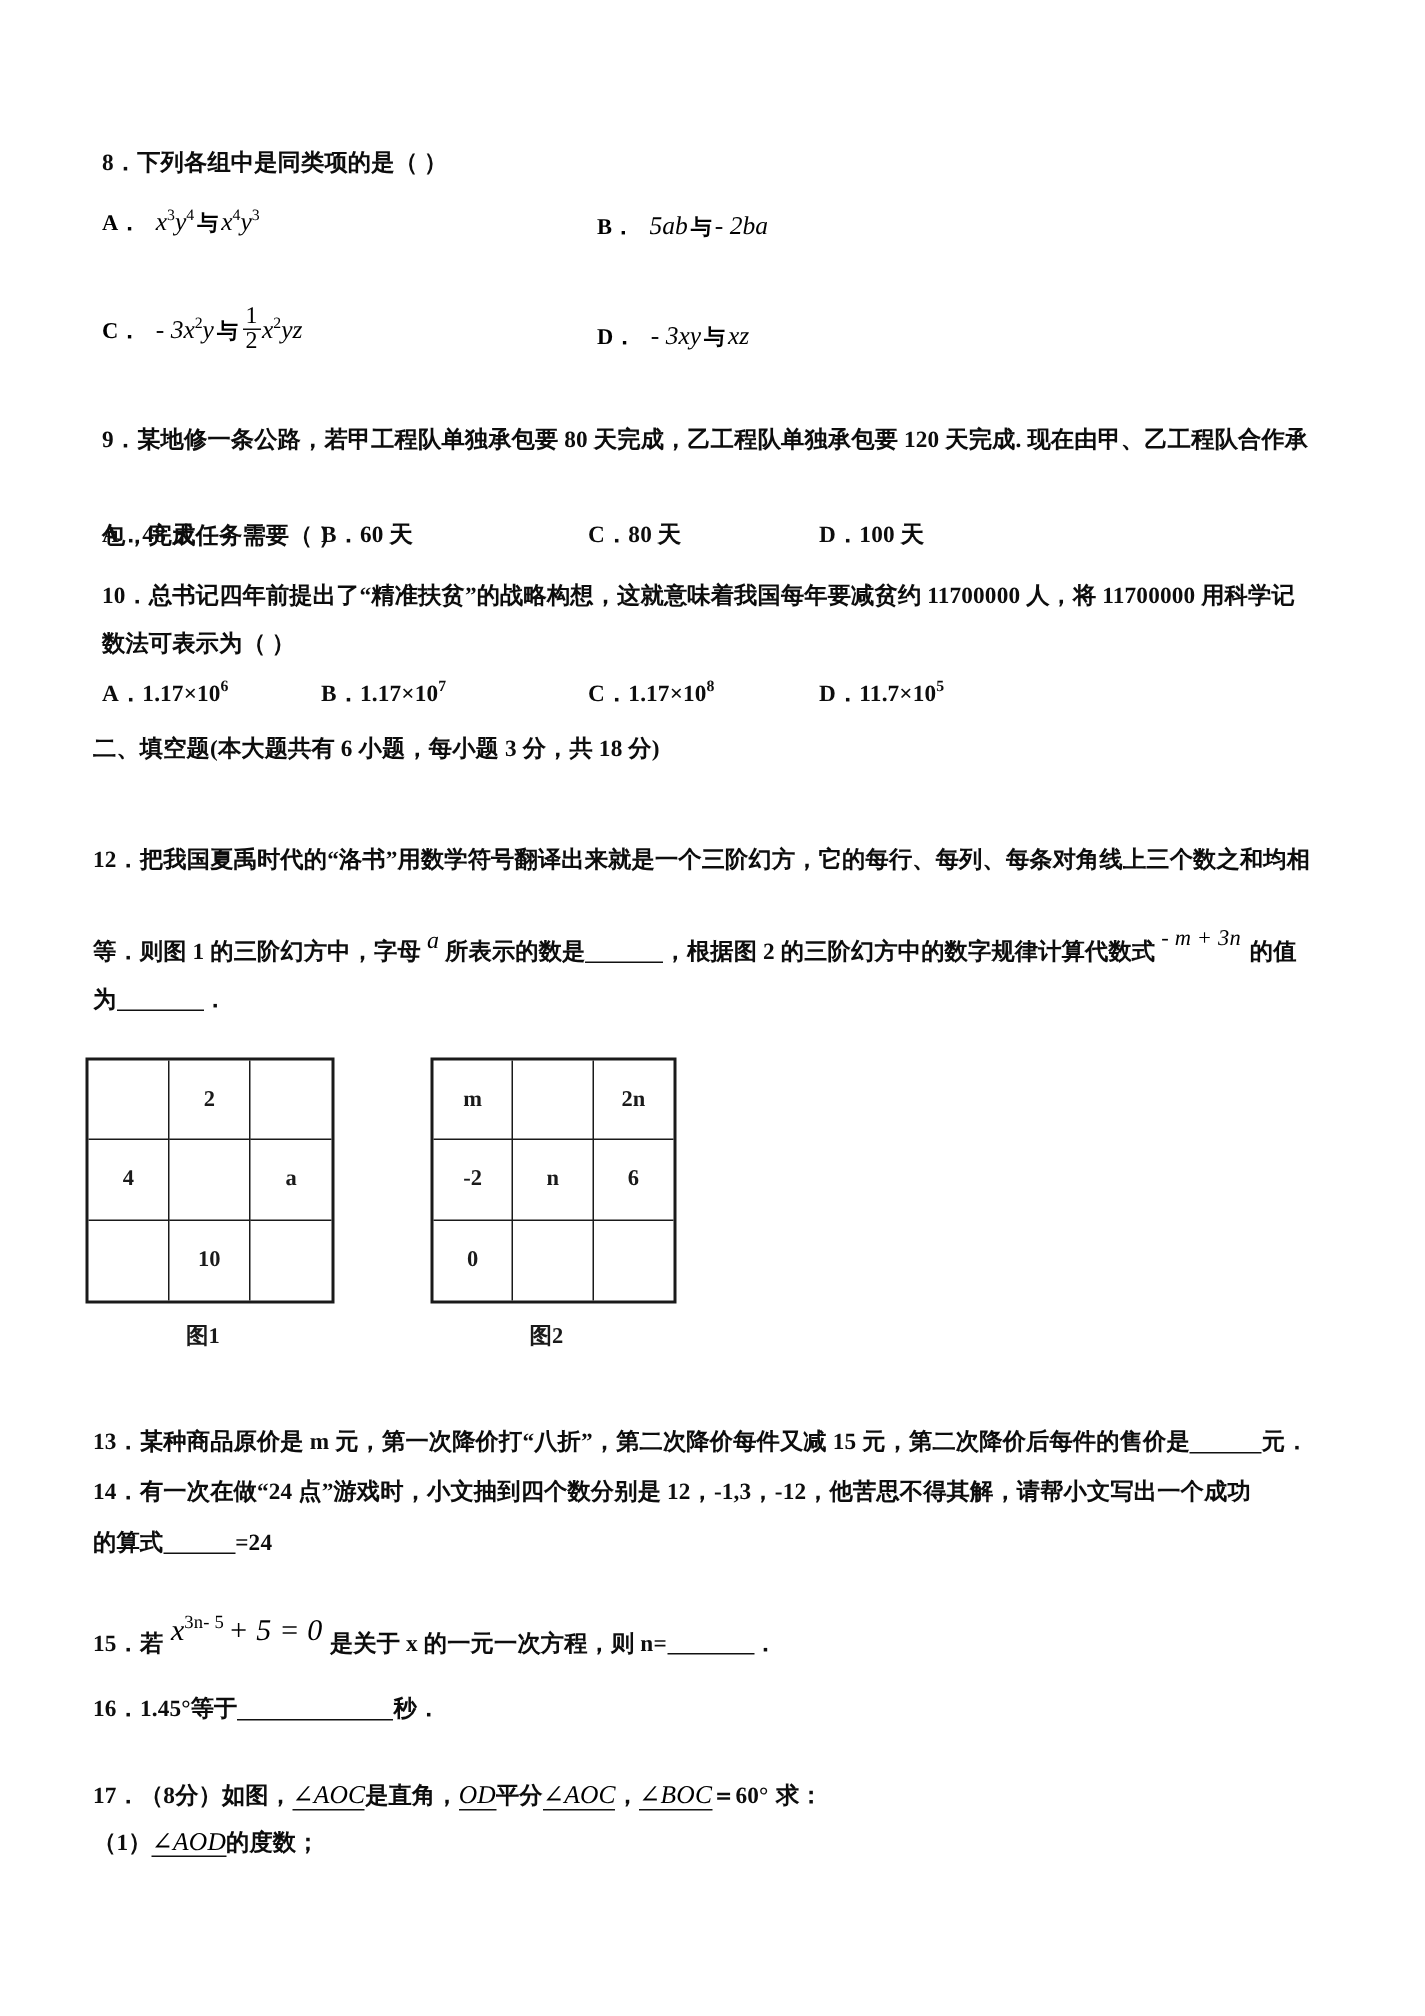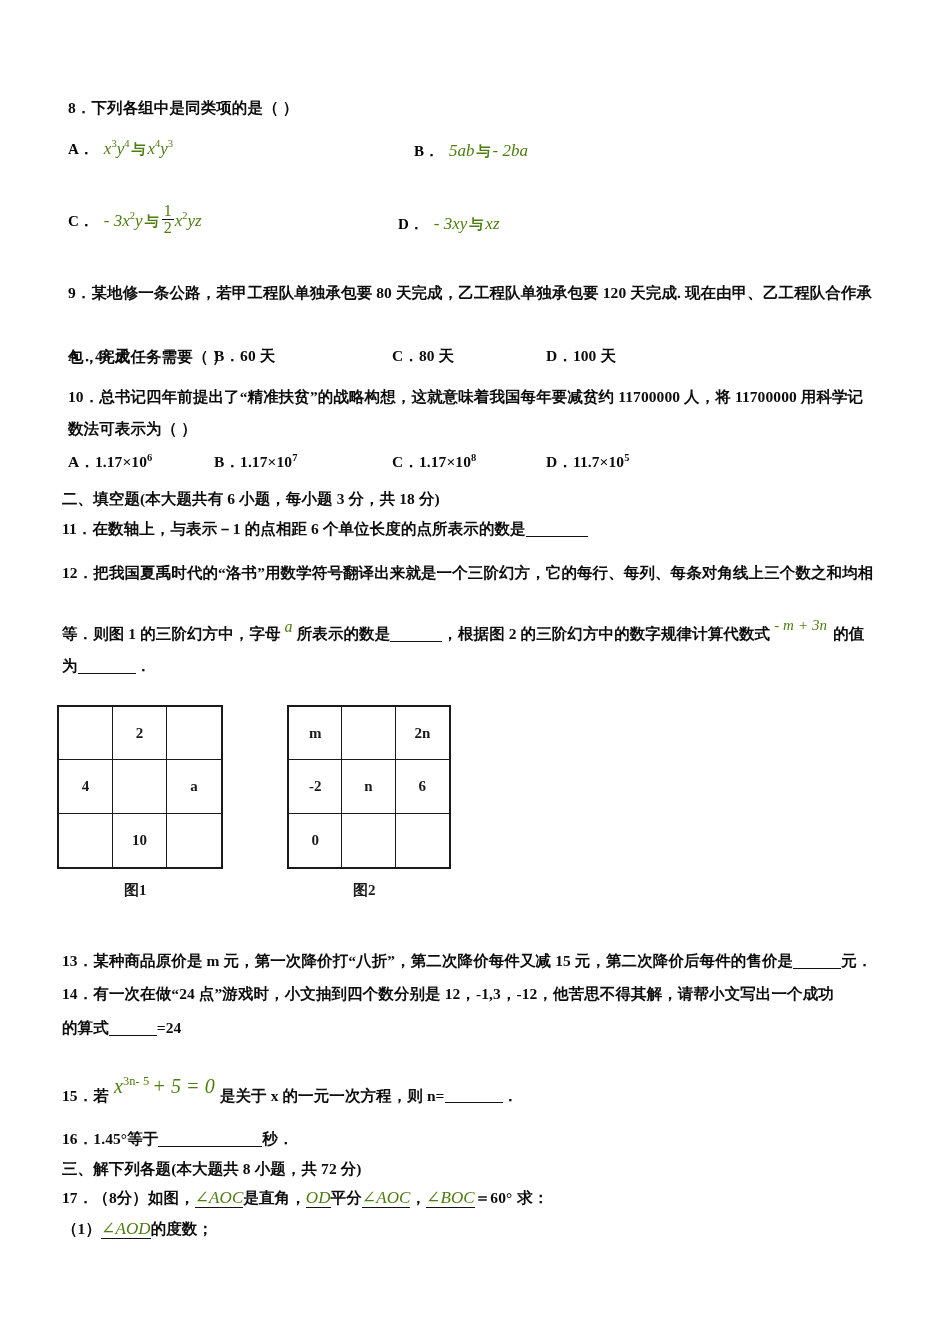--- a/index.html
+++ b/index.html
@@ -43,21 +43,21 @@
     font-weight: bold;
     font-size: 15px;
   }
 
   
   .m {
     font-family: "Liberation Serif", "DejaVu Serif", serif;
     font-style: italic;
     font-weight: normal;
     font-size: 17px;
-    color: #4d7c0f;
+    color: #000000;
   }
   sup.exn {
     font-size: 0.62em;
     vertical-align: super;
     font-style: normal;
   }
   .yu {
     font-family: "Liberation Sans", "DejaVu Sans", sans-serif;
     font-style: normal;
     font-weight: bold;
@@ -132,21 +132,21 @@
     <span>8．</span><span>下列各组中是同类项的是（    ）</span>
   </div>
 
   <div class="abs" style="left:68px; top:138px;">
     <span class="opt-letter">A．</span>
     <span class="m" style="margin-left:6px;">
       <span>x</span><sup class="exn">3</sup><span>y</span><sup class="exn">4</sup><span class="yu">与</span><span>x</span><sup class="exn">4</sup><span>y</span><sup class="exn">3</sup>
     </span>
   </div>
 
-  <div class="abs" style="left:398px; top:141px;margin-left:16px;">
+  <div class="abs" style="left:398px; top:141px;">
     <span class="opt-letter">B．</span>
     <span class="m" style="margin-left:6px;">
       <span>5ab</span><span class="yu">与</span><span>- 2ba</span>
     </span>
   </div>
 
   <div class="abs" style="left:68px; top:203px;">
     <span class="opt-letter">C．</span>
     <span class="m" style="margin-left:6px;">
       <span>- 3x</span><sup class="exn">2</sup><span>y</span><span class="yu">与</span><span class="frac"><span class="num">1</span><span class="den">2</span></span><span>x</span><sup class="exn">2</sup><span>yz</span>
@@ -191,23 +191,20 @@
   </div>
   <div class="abs qline" style="left:392px; top:452px;">
     <span>C．</span><span>1.17×10</span><sup style="font-size:0.68em;">8</sup>
   </div>
   <div class="abs qline" style="left:546px; top:452px;">
     <span>D．</span><span>11.7×10</span><sup style="font-size:0.68em;">5</sup>
   </div>
 
   <div class="abs qline sec-head" style="left:62px; top:489px;">二、填空题(本大题共有 6 小题，每小题 3 分，共 18 分)</div>
 
-  <div class="abs qline" style="left:62px; top:519px;">
-    <span>11．</span><span>在数轴上，与表示－1 的点相距 6 个单位长度的点所表示的数是</span><span class="blank" style="width:62px;"></span>
-  </div>
 
   <div class="abs qline" style="left:62px; top:563px;">
     <span>12．</span><span>把我国夏禹时代的“洛书”用数学符号翻译出来就是一个三阶幻方，它的每行、每列、每条对角线上三个数之和均相</span>
   </div>
 
   <div class="abs qline" style="left:62px; top:624px;">
     <span>等．则图 1 的三阶幻方中，字母</span><span class="m" style="font-size:16px; position:relative; top:-7px; padding:0 4px;">a</span><span>所表示的数是</span><span class="blank" style="width:52px;"></span><span>，根据图 2 的三阶幻方中的数字规律计算代数式</span><span class="m" style="font-size:15px; position:relative; top:-9px; padding-left:4px;"><span class="up">-</span> <span>m</span> <span class="up">+</span> <span>3n</span></span><span style="padding-left:6px;">的值</span>
   </div>
 
   <div class="abs qline" style="left:62px; top:656px;">
@@ -252,21 +249,20 @@
   </div>
 
   <div class="abs qline" style="left:62px; top:1082px;">
     <span>15．</span><span>若</span><span class="m" style="font-size:20px; position:relative; top:-8px; padding:0 5px;"><span>x</span><sup class="exn">3n- 5</sup><span class="up" style="padding-left:3px;">+ 5 = 0</span></span><span>是关于 x 的一元一次方程，则 n=</span><span class="blank" style="width:58px;"></span><span>．</span>
   </div>
 
   <div class="abs qline" style="left:62px; top:1129px;">
     <span>16．</span><span>1.45°等于</span><span class="blank" style="width:104px;"></span><span>秒．</span>
   </div>
 
-  <div class="abs qline sec-head" style="left:62px; top:1159px;">三、解下列各题(本大题共 8 小题，共 72 分)</div>
 
   <div class="abs qline" style="left:62px; top:1187px;">
     <span>17．</span><span>（8分）如图，</span><span class="m uline">∠AOC</span><span>是直角，</span><span class="m uline">OD</span><span>平分</span><span class="m uline">∠AOC</span><span>，</span><span class="m uline">∠BOC</span><span>＝60°</span><span style="padding-left:5px;">求：</span>
   </div>
 
   <div class="abs qline" style="left:62px; top:1218px;">
     <span>（1）</span><span class="m uline">∠AOD</span><span>的度数；</span>
   </div>
 
 </div>

